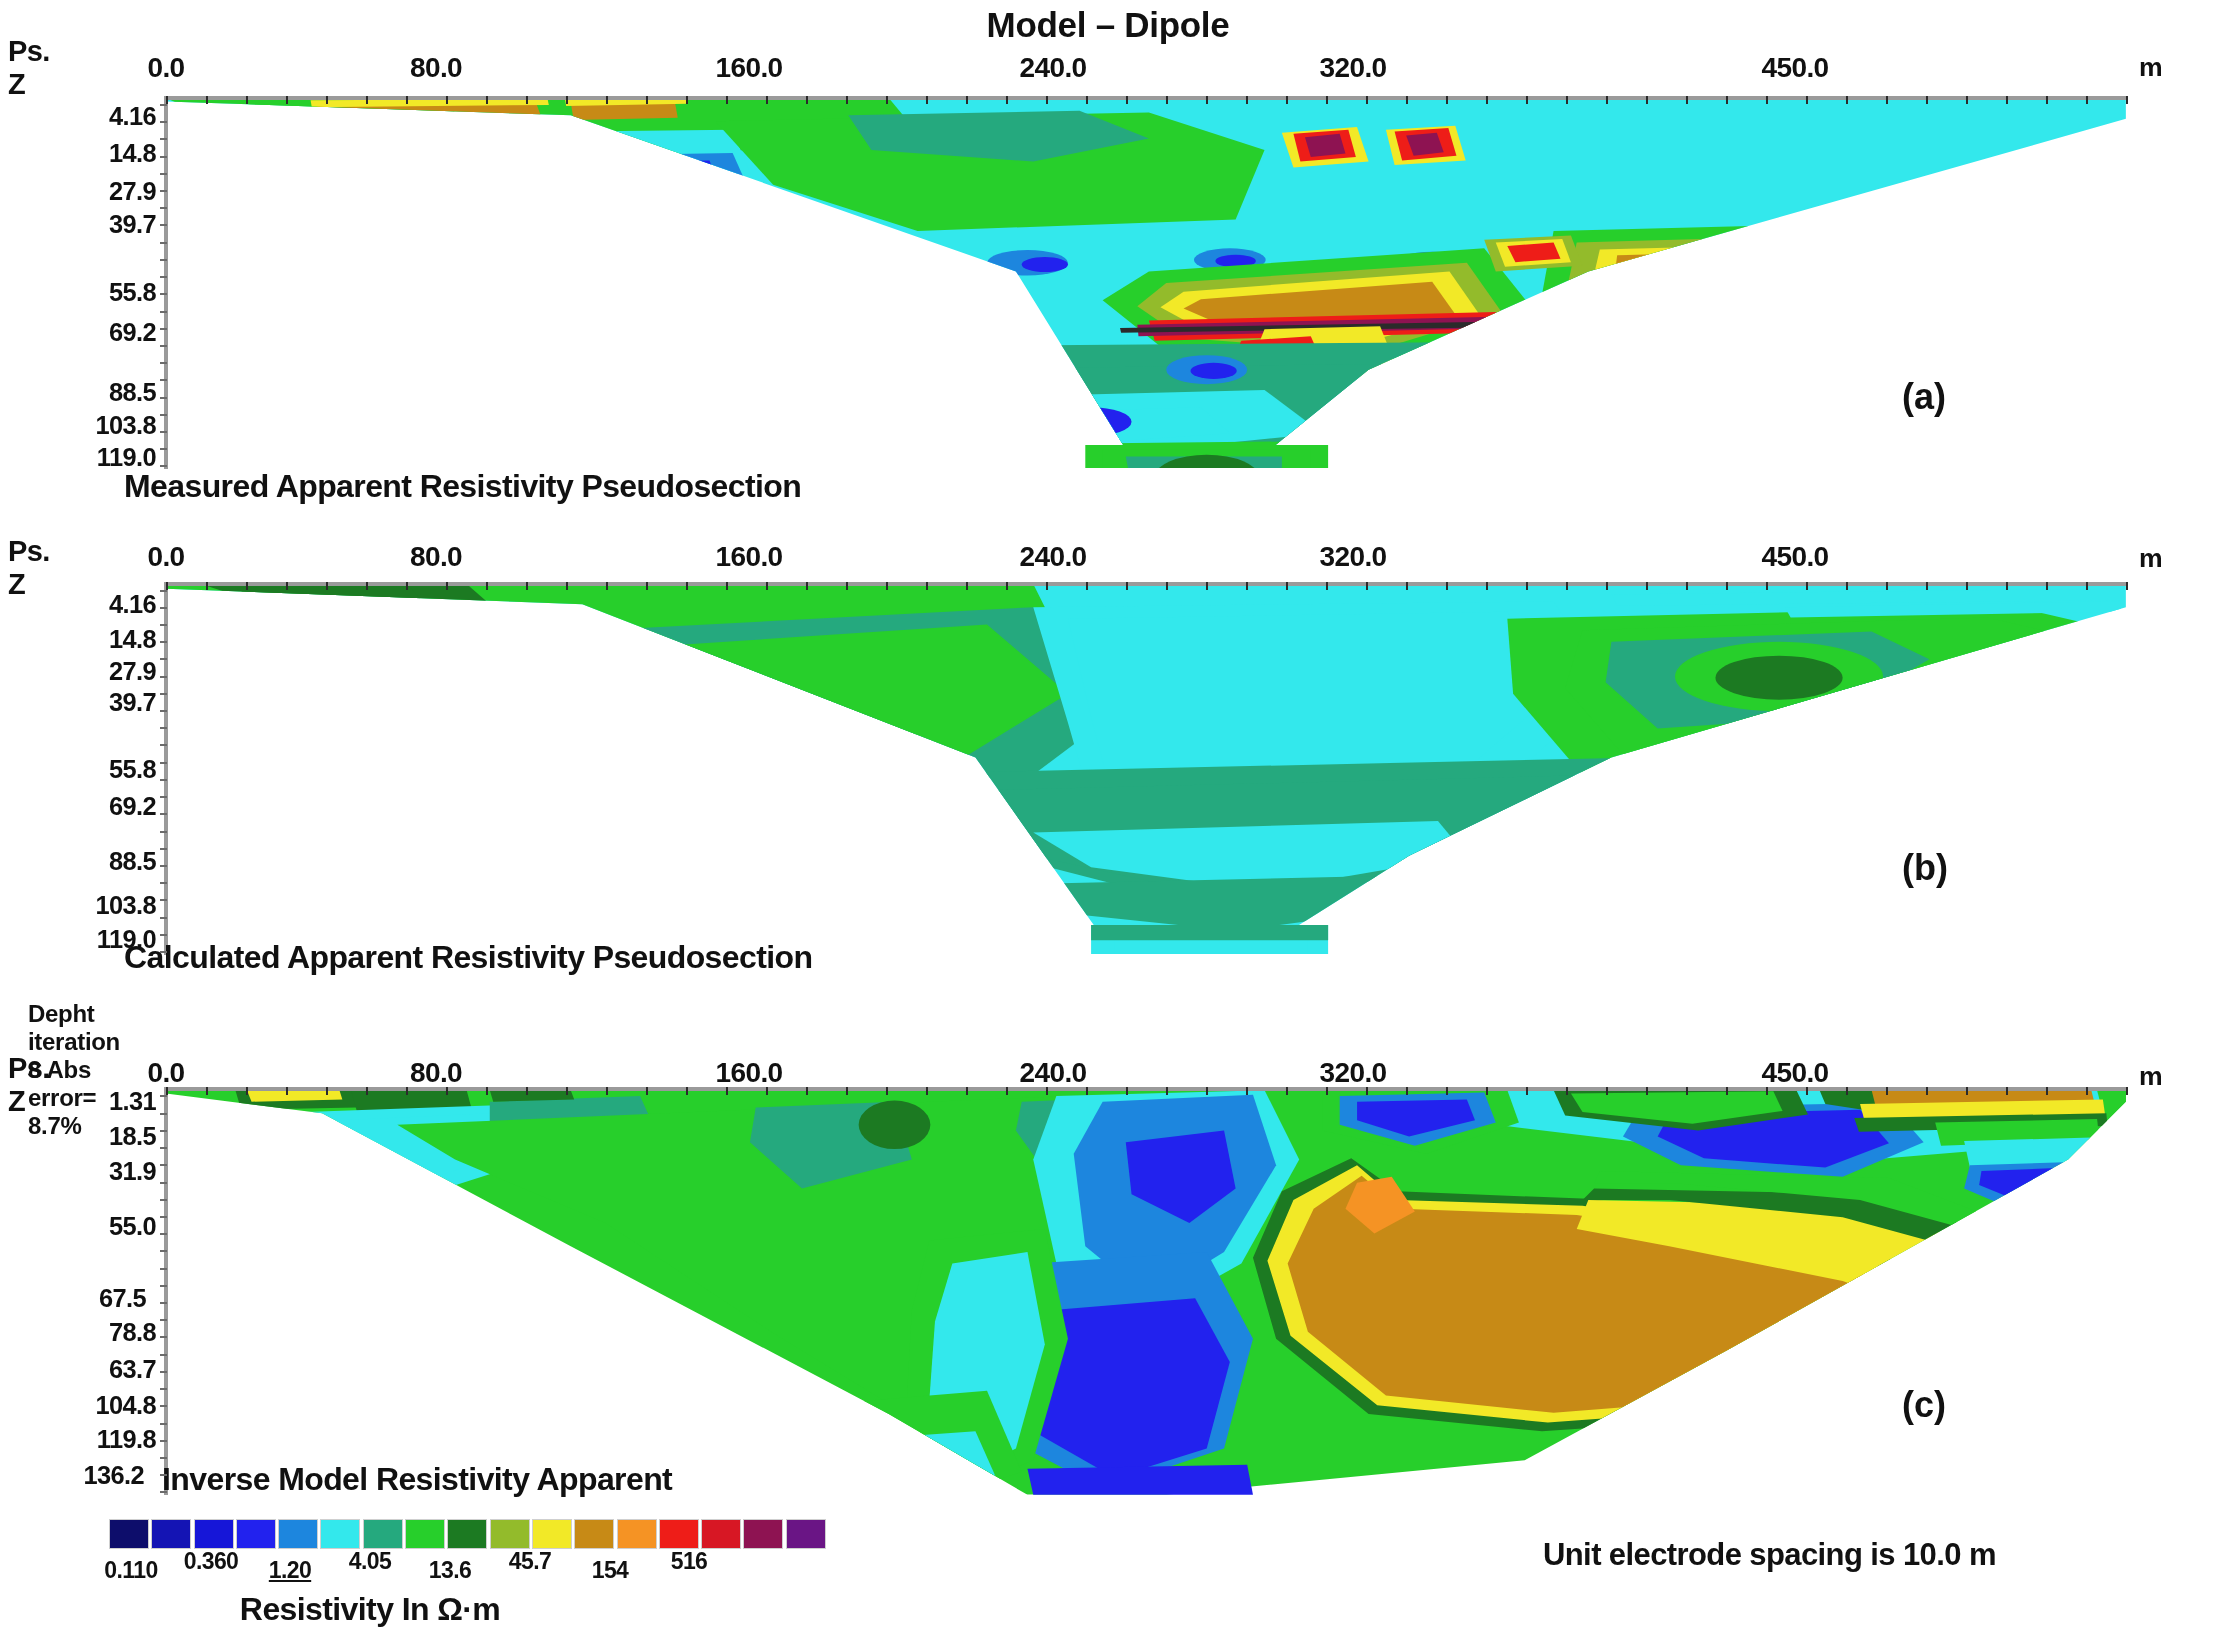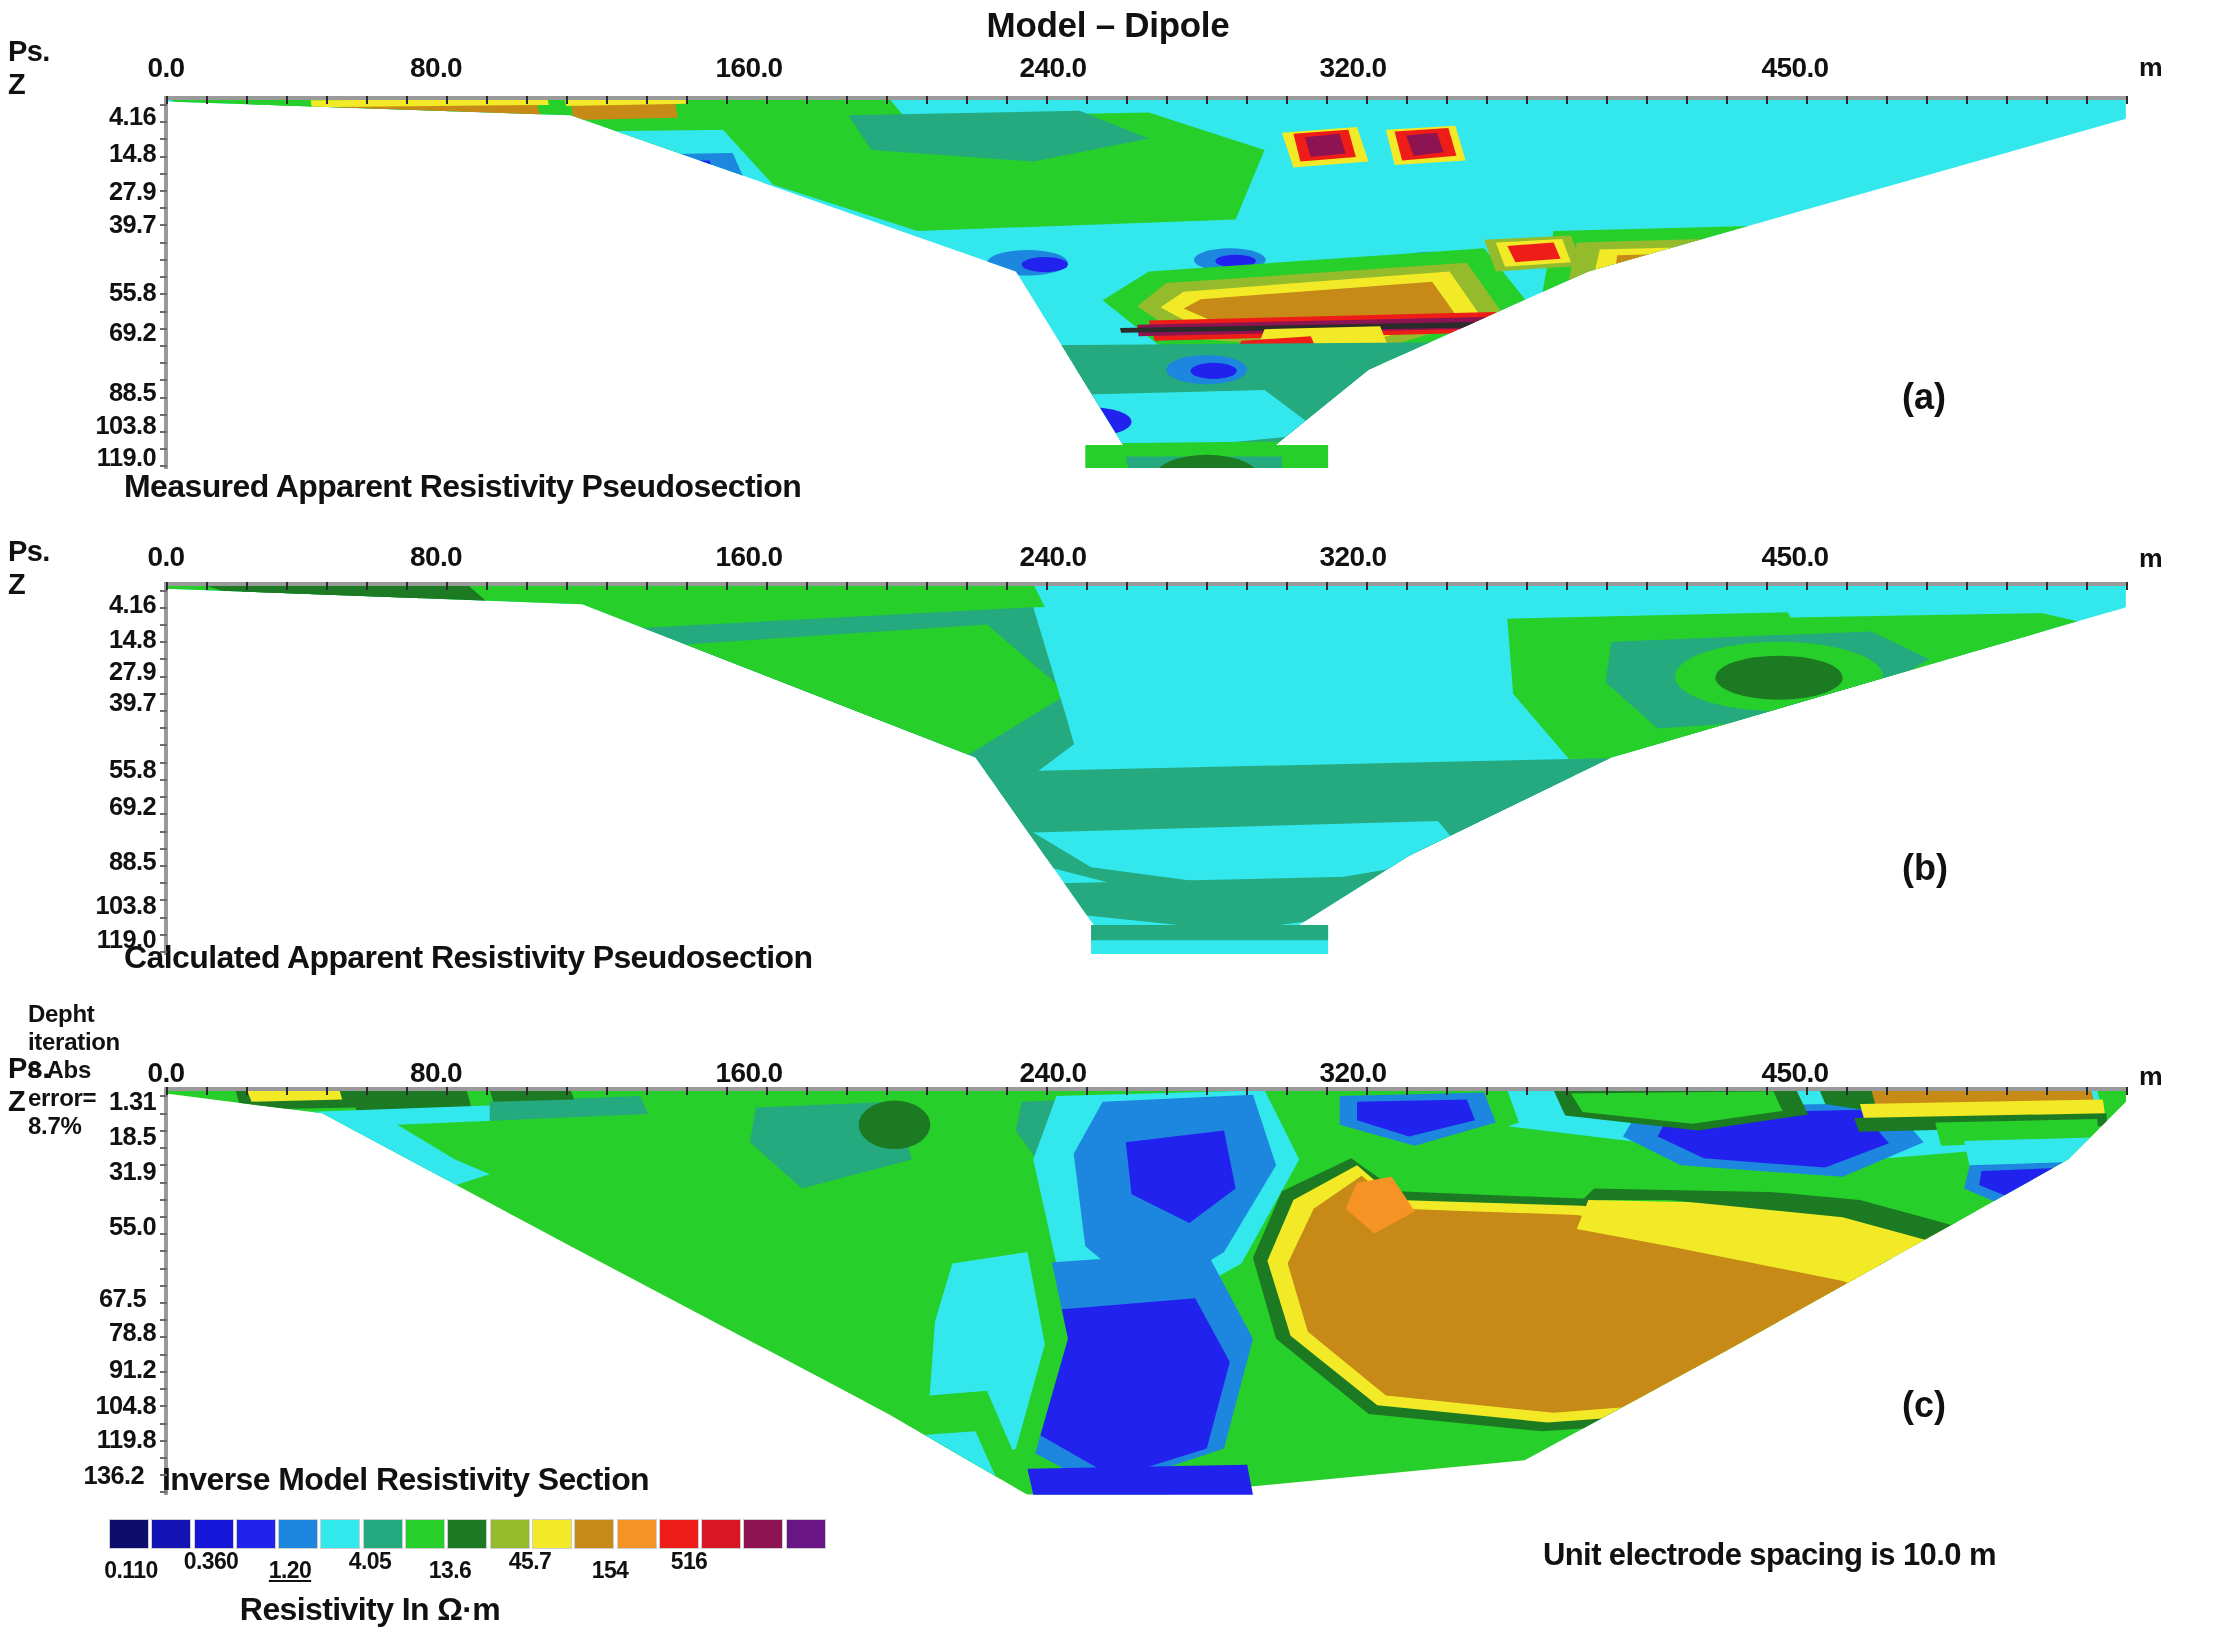--- a/index.html
+++ b/index.html
@@ -265,21 +265,21 @@
   <div class="xtick" style="left:1053px;top:1057px;">240.0</div>
   <div class="xtick" style="left:1353px;top:1057px;">320.0</div>
   <div class="xtick" style="left:1795px;top:1057px;">450.0</div>
 
   <div class="ytick" style="left:58px;top:1101px;width:98px;">1.31</div>
   <div class="ytick" style="left:58px;top:1136px;width:98px;">18.5</div>
   <div class="ytick" style="left:58px;top:1171px;width:98px;">31.9</div>
   <div class="ytick" style="left:58px;top:1226px;width:98px;">55.0</div>
   <div class="ytick" style="left:48px;top:1298px;width:98px;">67.5</div>
   <div class="ytick" style="left:58px;top:1332px;width:98px;">78.8</div>
-  <div class="ytick" style="left:58px;top:1369px;width:98px;">91.2</div>
+  <div class="ytick" style="left:58px;top:1369px;width:98px;">63.7</div>
   <div class="ytick" style="left:52px;top:1405px;width:104px;">104.8</div>
   <div class="ytick" style="left:52px;top:1439px;width:104px;">119.8</div>
   <div class="ytick" style="left:40px;top:1475px;width:104px;">136.2</div>
 
   <div class="plot-frame" style="left:166px;top:1090px;width:1960px;height:405px;">
     <svg width="1960" height="405" viewBox="0 0 3390 700">
       <defs>
         <clipPath id="clipC">
           <polygon points="0,0 3390,0 3390,20 3290,120 2700,450 2350,640 1730,700 1490,700 1250,560 700,270 270,40 0,6"></polygon>
         </clipPath>
@@ -346,21 +346,21 @@
       <g>
         <polygon points="1490,655 1870,648 1880,700 1500,700" fill="#2222ee"></polygon>
       </g>
     </svg>
   </div>
 
   <div class="axis-line" style="left:166px;top:1087px;width:1960px;height:4px;"></div>
   <div class="axis-line" style="left:164px;top:1087px;width:4px;height:408px;"></div>
 
   <div class="panel-letter" style="left:1902px;top:1384px;">(c)</div>
-  <div class="caption" style="left:162px;top:1461px;">Inverse Model Resistivity Section</div>
+  <div class="caption" style="left:162px;top:1461px;">Inverse Model Resistivity Apparent</div>
 </div>
 
 <div id="colorbar-wrap">
   <div id="colorbar">
       <div class="swatch" style="background: rgb(13, 13, 107);"></div>
       <div class="swatch" style="background: rgb(20, 20, 180);"></div>
       <div class="swatch" style="background: rgb(22, 22, 216);"></div>
       <div class="swatch" style="background: rgb(34, 34, 238);"></div>
       <div class="swatch" style="background: rgb(29, 134, 222);"></div>
       <div class="swatch" style="background: rgb(51, 232, 236);"></div>

